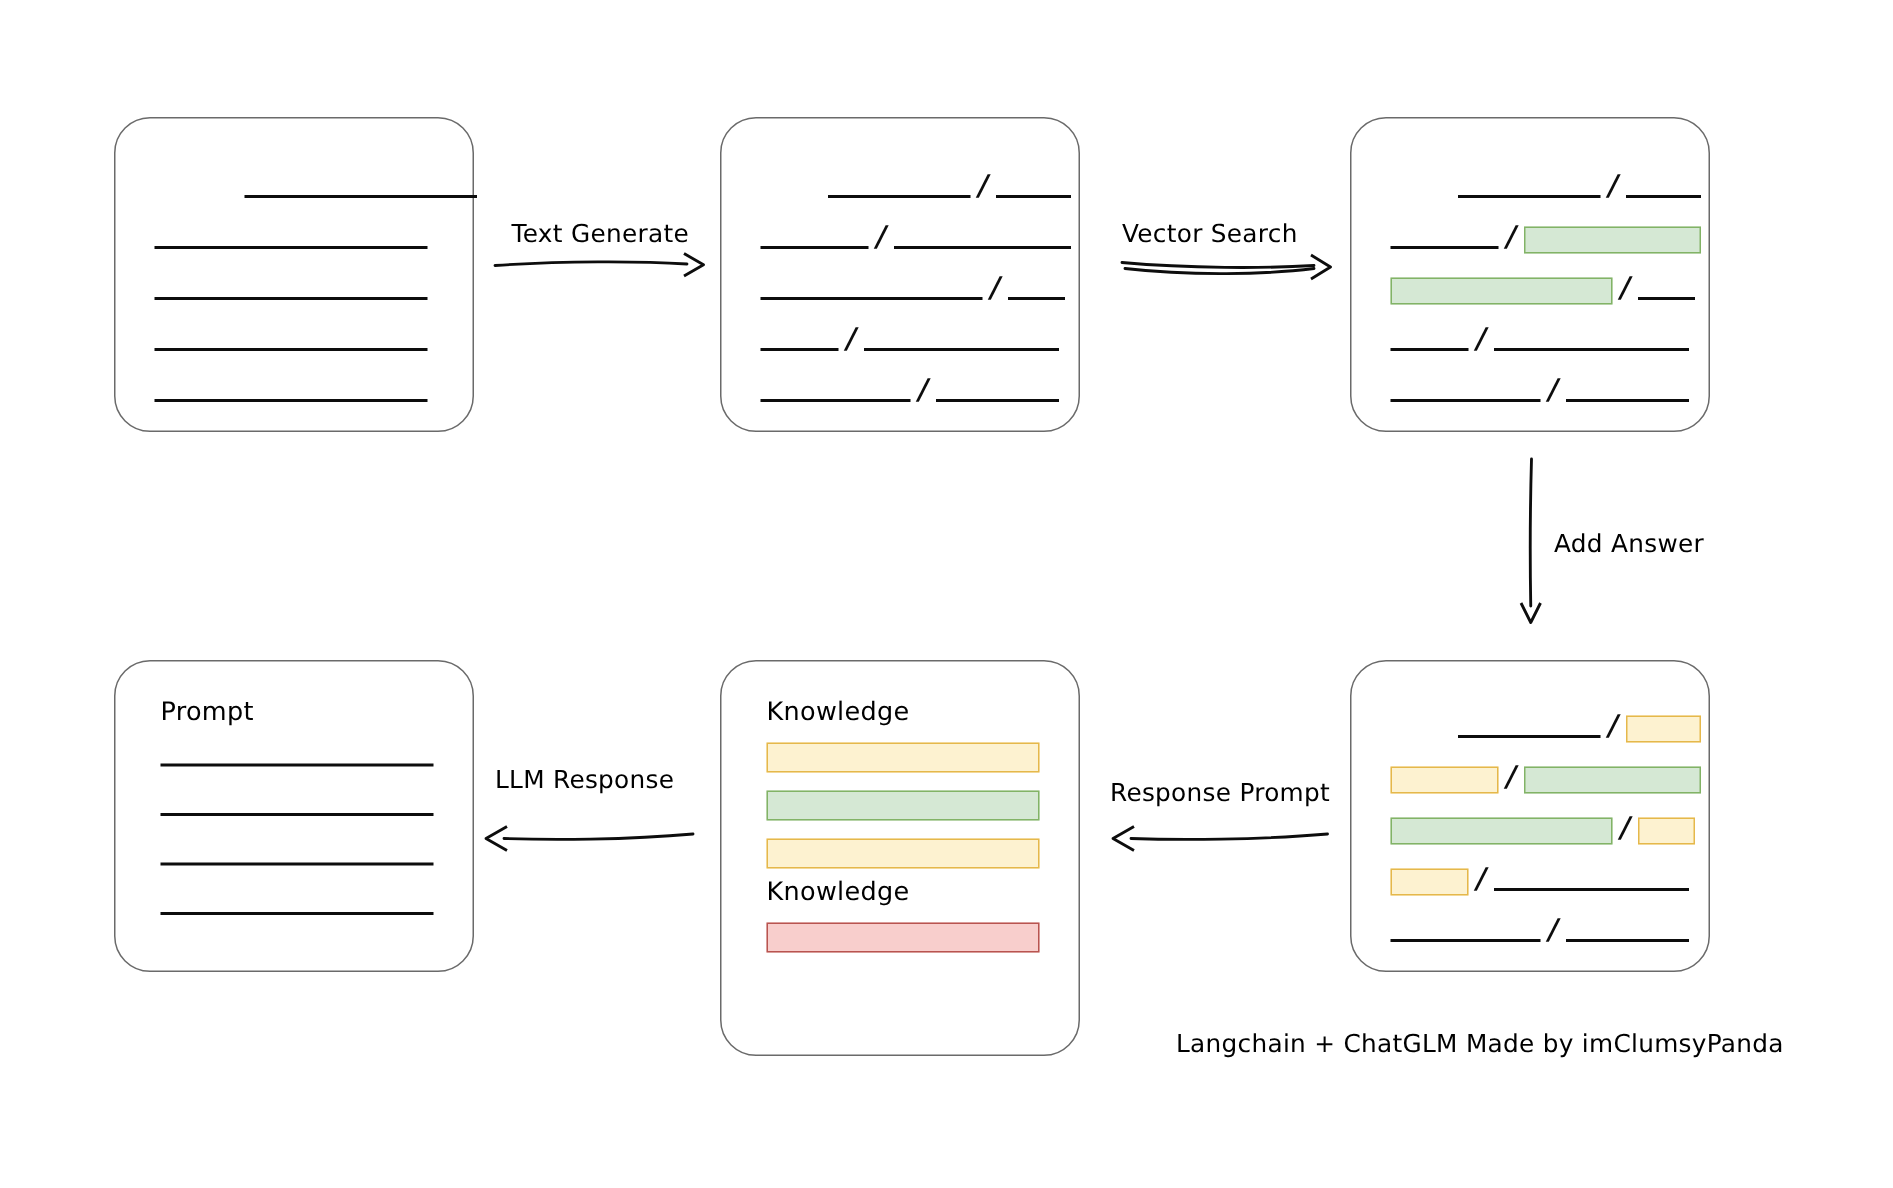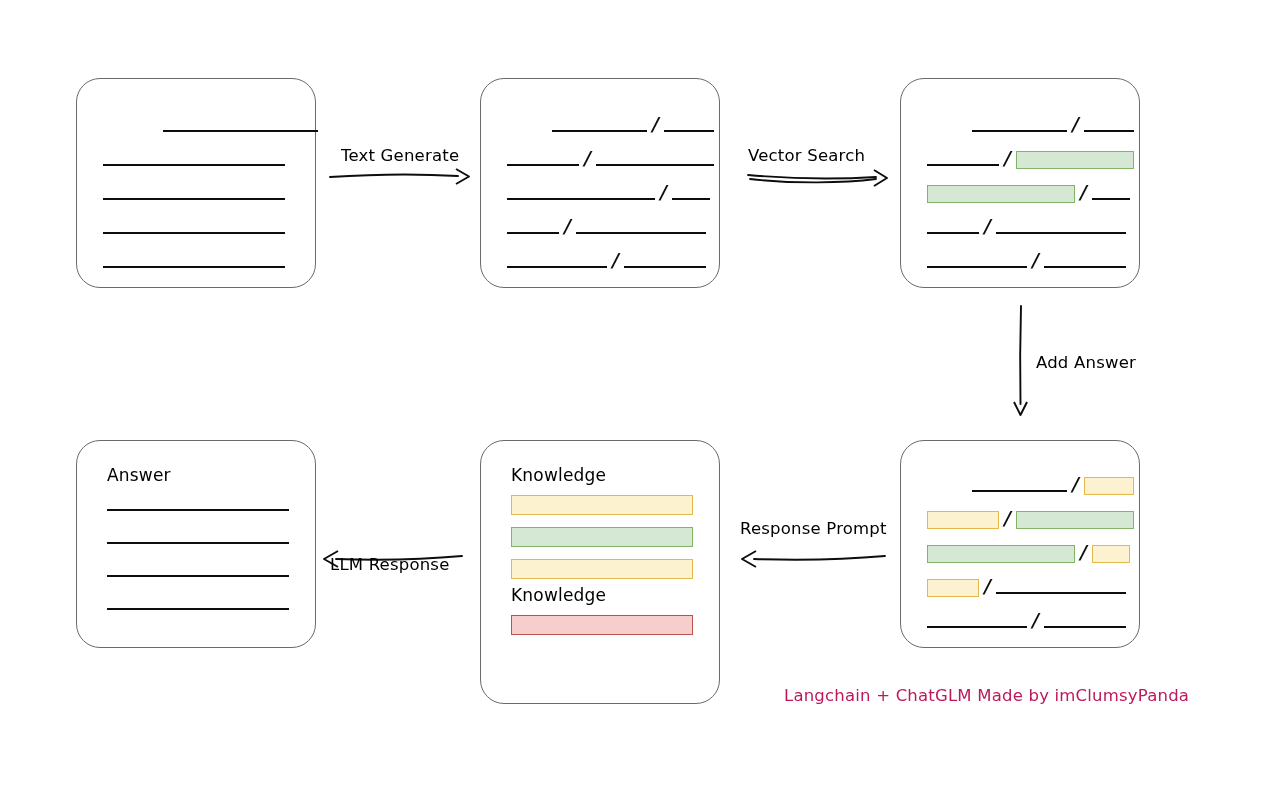--- a/index.html
+++ b/index.html
@@ -82,21 +82,21 @@
     font-family: "DejaVu Sans", sans-serif;
     font-size: 16.5px;
     color: #000000;
     white-space: nowrap;
     letter-spacing: 0.2px;
   }
   .footer-note {
     position: absolute;
     font-family: "DejaVu Sans", sans-serif;
     font-size: 16.5px;
-    color: #be185d;
+    color: #000000;
     white-space: nowrap;
     letter-spacing: 0.2px;
   }
   svg { display: block; overflow: visible; }
 </style>
 </head>
 <body>
 
 <div id="canvas">
 
@@ -177,21 +177,21 @@
         </div>
         <div class="row" style="top: 136px; left: 0px;">
           <div class="seg-line" style="width: 100px;"></div>
           <span class="seg-slash">/</span>
           <div class="seg-line" style="width: 82px;"></div>
         </div>
       </div>
   </div>
 
   <div class="doc-box" style="left:76px; top:440px; width:240px; height:208px;">
-    <div class="box-label" style="left:30px; top:24px;">Answer</div>
+    <div class="box-label" style="left:30px; top:24px;">Prompt</div>
     <div class="answer-lines" style="position:absolute; left:30px; top:68px;">
         <div style="position: absolute; top: 0px; left: 0px; width: 182px; height: 0px; border-bottom: 2.1px solid rgb(13, 13, 13);"></div>
         <div style="position: absolute; top: 33px; left: 0px; width: 182px; height: 0px; border-bottom: 2.1px solid rgb(13, 13, 13);"></div>
         <div style="position: absolute; top: 66px; left: 0px; width: 182px; height: 0px; border-bottom: 2.1px solid rgb(13, 13, 13);"></div>
         <div style="position: absolute; top: 99px; left: 0px; width: 182px; height: 0px; border-bottom: 2.1px solid rgb(13, 13, 13);"></div>
       </div>
   </div>
 
   <div class="doc-box" style="left:480px; top:440px; width:240px; height:264px;">
     <div class="box-label" style="left:30px; top:24px;">Knowledge</div>
@@ -269,17 +269,17 @@
     </svg>
   </div>
   <div class="arrow-label" style="left:740px; top:519px;">Response Prompt</div>
 
   <div class="arrow-wrap" style="left:322px; top:548px; width:140px; height:24px;">
     <svg width="140" height="24" viewBox="0 0 140 24">
       <path d="M140,8 C96,12 44,12 14,11" stroke="#0d0d0d" stroke-width="1.9" fill="none" stroke-linecap="round"></path>
       <path d="M16,3 L2,11 L16,19" stroke="#0d0d0d" stroke-width="1.9" fill="none" stroke-linejoin="round"></path>
     </svg>
   </div>
-  <div class="arrow-label" style="left:330px; top:555px;">LLM Response</div>
+  <div class="arrow-label" style="left:330px; top:510px;">LLM Response</div>
 
   <div class="footer-note" style="left:784px; top:686px;">Langchain + ChatGLM Made by imClumsyPanda</div>
 
 </div>
 
 </body></html>

